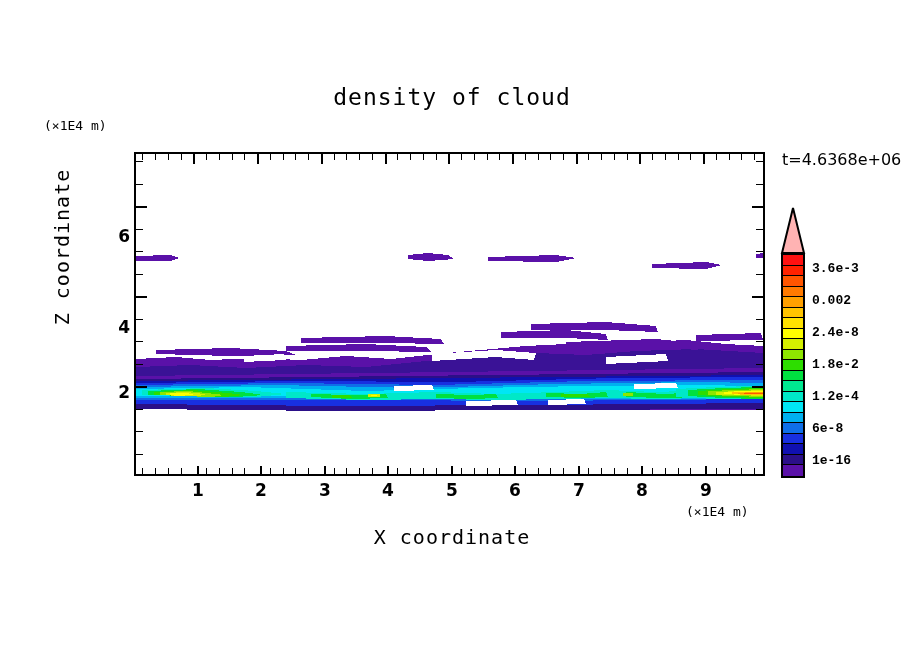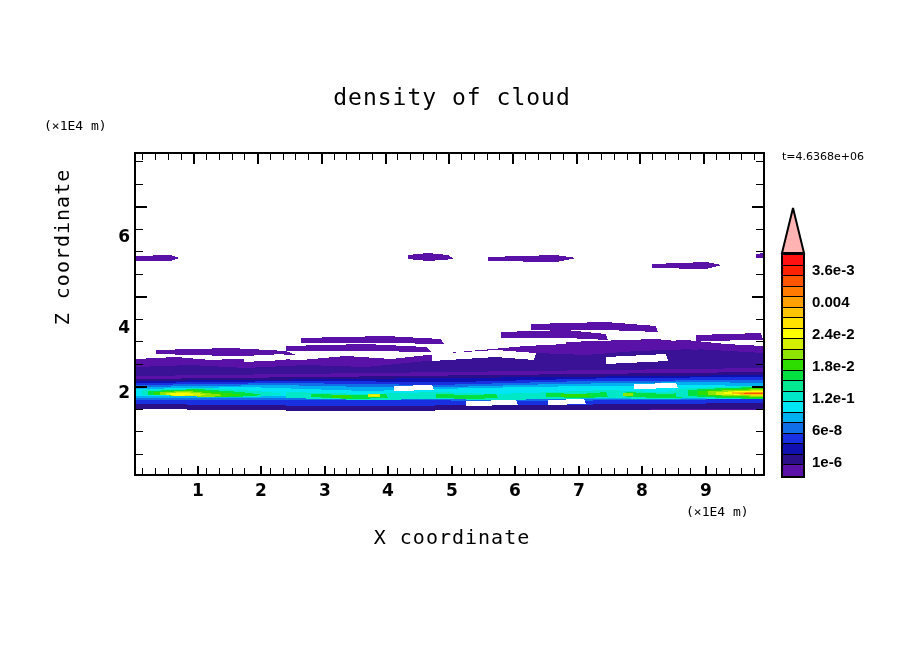--- a/index.html
+++ b/index.html
@@ -9,42 +9,42 @@
   .abs{position:absolute;}
 
   
   #plot-title{left:0;top:84px;width:904px;text-align:center;
     font-size:23px;letter-spacing:1px;}
   #yunit-label{left:44px;top:118px;font-size:13px;}
   #xunit-label{left:686px;top:504px;font-size:13px;}
   #xaxis-title{left:0;top:525px;width:904px;text-align:center;font-size:20px;letter-spacing:1px;}
   #yaxis-title{left:-18px;top:235px;width:160px;text-align:center;font-size:20px;
     letter-spacing:1px;transform:rotate(-90deg);transform-origin:50% 50%;}
-  #time-annotation{left:782px;top:150px;font-size:11px;
+  #time-annotation{left:782px;top:150px;font-size:16px;
     font-family:"DejaVu Sans","Liberation Sans",sans-serif;}
 
   
   #plot-frame{left:134px;top:152px;width:631px;height:324px;
     border:2px solid #000;box-sizing:border-box;background:#fff;}
   #contour-svg{left:136px;top:154px;width:627px;height:320px;}
 
   
   .tick{position:absolute;background:#000;}
   .xtick-lbl,.ytick-lbl{position:absolute;font-size:17px;
     font-family:"DejaVu Sans","Liberation Sans",sans-serif;font-weight:bold;}
   .xtick-lbl{width:30px;text-align:center;top:480px;}
   .ytick-lbl{width:26px;text-align:right;}
 
   
   #colorbar{left:781px;top:253px;width:24px;height:225px;
     border:2px solid #000;box-sizing:border-box;overflow:hidden;}
   #colorbar .band{width:100%;}
   #cb-arrow{left:779px;top:206px;width:28px;height:48px;}
-  .cb-lbl{position:absolute;left:812px;font-size:15px;font-weight:bold;
-    font-family:Liberation Sans, sans-serif;white-space:nowrap;text-align:right;}
+  .cb-lbl{position:absolute;left:812px;font-size:13px;font-weight:bold;
+    font-family:Liberation Mono, monospace;white-space:nowrap;text-align:right;}
 </style>
 </head>
 <body>
 
 <div class="abs" id="plot-title">density of cloud</div>
 <div class="abs" id="yunit-label">(×1E4 m)</div>
 <div class="abs" id="xunit-label">(×1E4 m)</div>
 <div class="abs" id="xaxis-title">X coordinate</div>
 <div class="abs" id="yaxis-title">Z coordinate</div>
 <div class="abs" id="time-annotation">t=4.6368e+06</div>
@@ -298,18 +298,18 @@
     <div class="band" style="background: rgb(0, 230, 245); height: 4.7619%; border-bottom: 1px solid rgb(0, 0, 0); box-sizing: border-box;"></div>
     <div class="band" style="background: rgb(0, 176, 240); height: 4.7619%; border-bottom: 1px solid rgb(0, 0, 0); box-sizing: border-box;"></div>
     <div class="band" style="background: rgb(15, 110, 232); height: 4.7619%; border-bottom: 1px solid rgb(0, 0, 0); box-sizing: border-box;"></div>
     <div class="band" style="background: rgb(24, 48, 224); height: 4.7619%; border-bottom: 1px solid rgb(0, 0, 0); box-sizing: border-box;"></div>
     <div class="band" style="background: rgb(16, 16, 176); height: 4.7619%; border-bottom: 1px solid rgb(0, 0, 0); box-sizing: border-box;"></div>
     <div class="band" style="background: rgb(43, 15, 136); height: 4.7619%; border-bottom: 1px solid rgb(0, 0, 0); box-sizing: border-box;"></div>
     <div class="band" style="background: rgb(90, 17, 168); height: 4.7619%; border-bottom: none; box-sizing: border-box;"></div>
   </div>
 
 <div class="cb-lbl" style="top:261px;">3.6e-3</div>
-<div class="cb-lbl" style="top:293px;">0.004</div>
-<div class="cb-lbl" style="top:325px;">2.4e-2</div>
+<div class="cb-lbl" style="top:293px;">0.002</div>
+<div class="cb-lbl" style="top:325px;">2.4e-8</div>
 <div class="cb-lbl" style="top:357px;">1.8e-2</div>
-<div class="cb-lbl" style="top:389px;">1.2e-1</div>
+<div class="cb-lbl" style="top:389px;">1.2e-4</div>
 <div class="cb-lbl" style="top:421px;">6e-8</div>
-<div class="cb-lbl" style="top:453px;">1e-6</div>
+<div class="cb-lbl" style="top:453px;">1e-16</div>
 
 </body></html>

